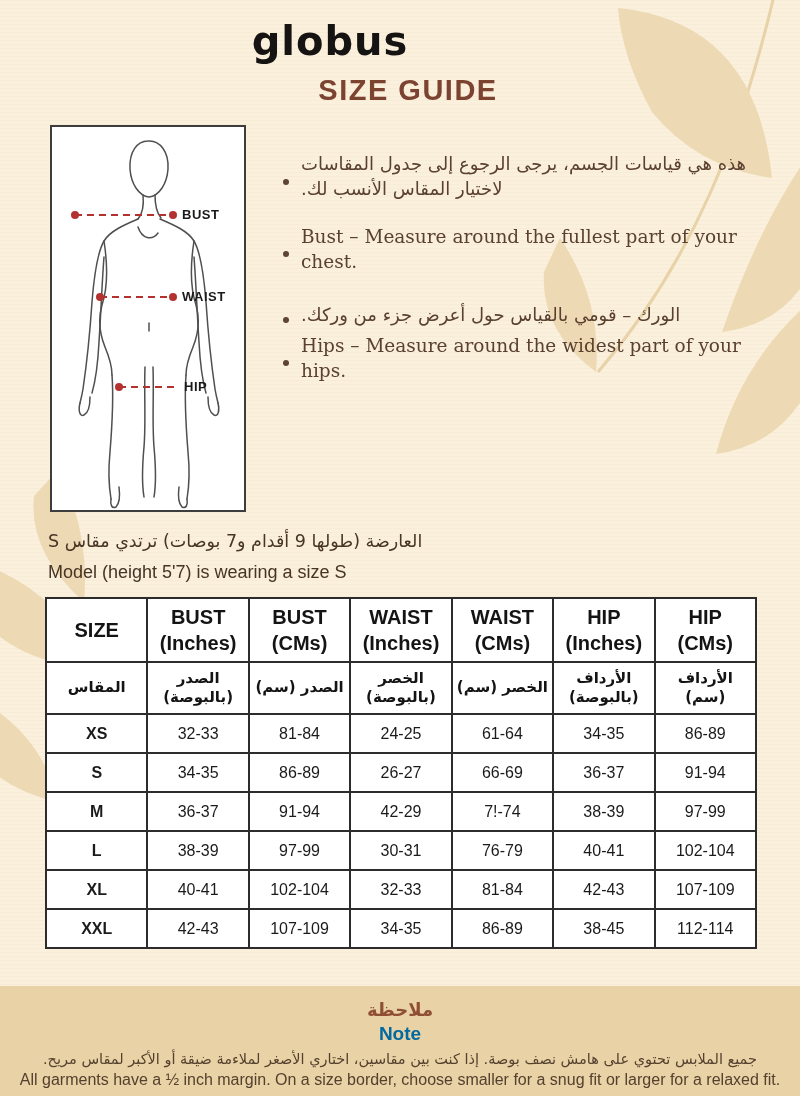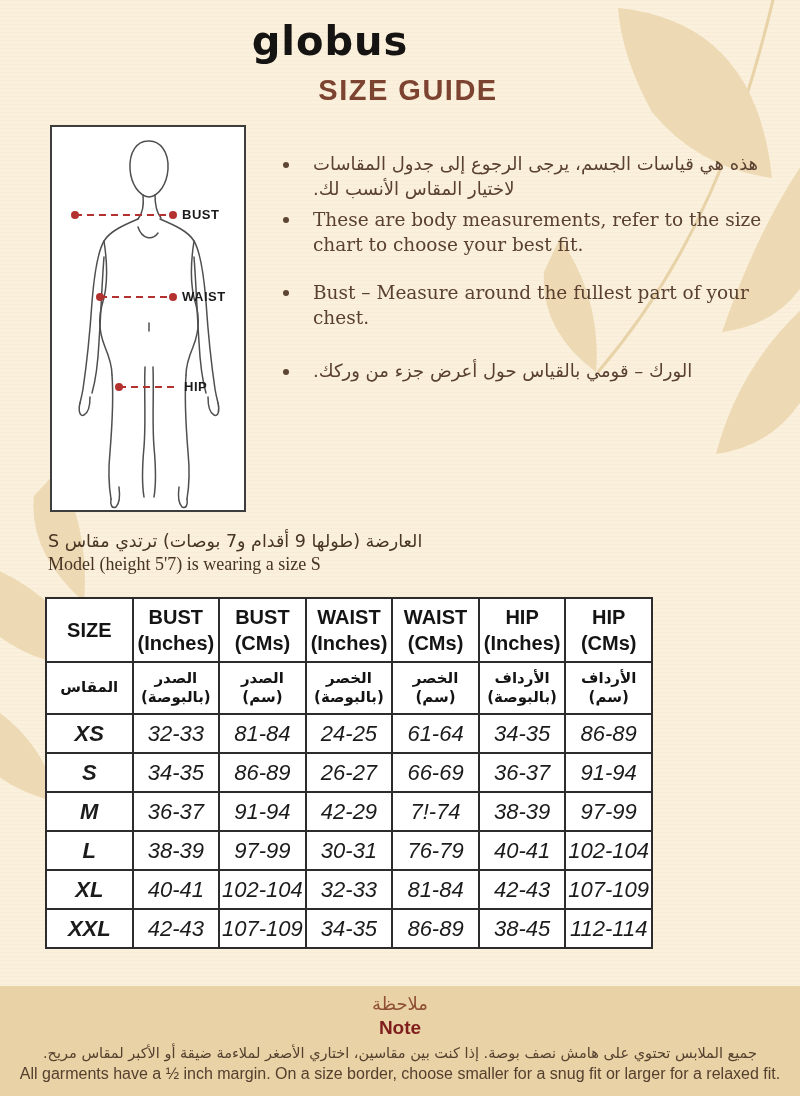--- a/index.html
+++ b/index.html
@@ -19,45 +19,45 @@
 
   .figure-box{left:50px;top:125px;width:196px;height:387px;background:#ffffff;
     border:2px solid #3d3d3d;box-sizing:border-box;}
   .figure-box svg{position:absolute;left:0;top:0;}
   .meas-label{position:absolute;font-weight:bold;font-size:13px;color:#1a1a1a;letter-spacing:0.5px;}
   .lbl-bust{left:130px;top:80px;}
   .lbl-waist{left:130px;top:162px;}
   .lbl-hip{left:132px;top:252px;}
 
   .bullets{left:283px;top:152px;width:480px;}
-  .bullet{display:flex;gap:24px;margin-bottom:5px;}
+  .bullet{display:flex;gap:12px;margin-bottom:5px;align-items:center;}
   .dot{width:6px;height:6px;border-radius:50%;background:#5d4433;margin-top:10px;flex:none;}
   .btext{font-family:"DejaVu Serif",serif;font-size:18.5px;line-height:1.38;color:#5a4030;flex:1;}
   .ar-text{font-family:"DejaVu Sans",sans-serif;font-size:18px;text-align:left;}
   .group{margin-bottom:22px;}
   .group.g2{margin-bottom:28px;}
   .group.g3{margin-bottom:26px;}
 
   .model-note{left:48px;top:531px;width:470px;}
   .model-ar{font-family:"DejaVu Sans",sans-serif;font-size:17.5px;color:#473424;text-align:left;}
-  .model-en{font-family:Liberation Serif, serif;font-size:18px;color:#473424;margin-top:3px;}
-
-  table.size-table{left:45px;top:597px;width:608px;position:absolute;z-index:1;
+  .model-en{font-family:Liberation Sans, sans-serif;font-size:18px;color:#473424;margin-top:11px;}
+
+  table.size-table{left:45px;top:597px;width:712px;position:absolute;z-index:1;
     border-collapse:collapse;table-layout:fixed;background:#ffffff;}
   .size-table th,.size-table td{border:2px solid #2c2c2c;text-align:center;vertical-align:middle;padding:0;}
   .hdr-en th{font-size:20px;font-weight:bold;color:#141414;height:62px;line-height:1.3;}
   .hdr-en th span{display:block;}
   .hdr-ar td{font-family:"DejaVu Sans",sans-serif;font-size:15px;font-weight:bold;color:#141414;height:50px;line-height:1.3;}
   .hdr-ar td span{display:block;}
-  .data-row td{font-size:22px;color:#1b1b1b;height:37px;font-style:italic;}
+  .data-row td{font-size:16px;color:#1b1b1b;height:37px;}
   .data-row td.size-cell{font-weight:bold;}
 
   .note-band{left:0;top:986px;width:800px;height:110px;background:#e9d2a5;text-align:center;}
-  .note-h-ar{font-family:"DejaVu Sans",sans-serif;font-weight:normal;font-size:18px;color:#8f4f33;margin-top:7px;}
-  .note-h-en{font-weight:bold;font-size:19px;color:#7f1d1d;margin-top:3px;}
+  .note-h-ar{font-family:"DejaVu Sans",sans-serif;font-weight:bold;font-size:18px;color:#8f4f33;margin-top:13px;}
+  .note-h-en{font-weight:bold;font-size:19px;color:#0369a1;margin-top:3px;}
   .note-ar{font-family:"DejaVu Sans",sans-serif;font-size:14.5px;color:#54402f;margin-top:6px;}
   .note-en{font-size:16px;color:#54402f;margin-top:4px;}
 </style>
 </head>
 <body>
 
 <svg class="leaves" width="800" height="1096" viewBox="0 0 800 1096">
   <path d="M780,-30 C742,140 692,262 598,372" stroke="#e8d2a8" stroke-width="3" fill="none"></path>
   <g fill="#edd9b3">
     <path d="M618,8 Q756,22 772,178 Q698,168 652,112 Q622,58 618,8 Z"></path>
@@ -113,35 +113,35 @@
   <span class="meas-label lbl-waist">WAIST</span>
   <span class="meas-label lbl-hip">HIP</span>
 </div>
 
 <div class="layer bullets">
   <div class="group g1">
     <div class="bullet">
       <span class="dot"></span>
       <span class="btext ar-text" dir="rtl">هذه هي قياسات الجسم، يرجى الرجوع إلى جدول المقاسات لاختيار المقاس الأنسب لك.</span>
     </div>
-    <div class="bullet">
-      <span class="dot"></span>
-      <span class="btext">These are body measurements, refer to the size chart to choose your best fit.</span>
-    </div>
   </div>
   <div class="group g2">
     <div class="bullet">
       <span class="dot"></span>
       <span class="btext">Bust – Measure around the fullest part of your chest.</span>
     </div>
   </div>
   <div class="group g4">
     <div class="bullet">
       <span class="dot"></span>
       <span class="btext ar-text" dir="rtl">الورك – قومي بالقياس حول أعرض جزء من وركك.</span>
+    </div>
+    <div class="bullet">
+      <span class="dot"></span>
+      <span class="btext">Hips – Measure around the widest part of your hips.</span>
     </div>
   </div>
 </div>
 
 <div class="layer model-note">
   <div class="model-ar" dir="rtl">العارضة (طولها 9 أقدام و7 بوصات) ترتدي مقاس S</div>
   <div class="model-en">Model (height 5'7) is wearing a size S</div>
 </div>
 
 <table class="size-table">

